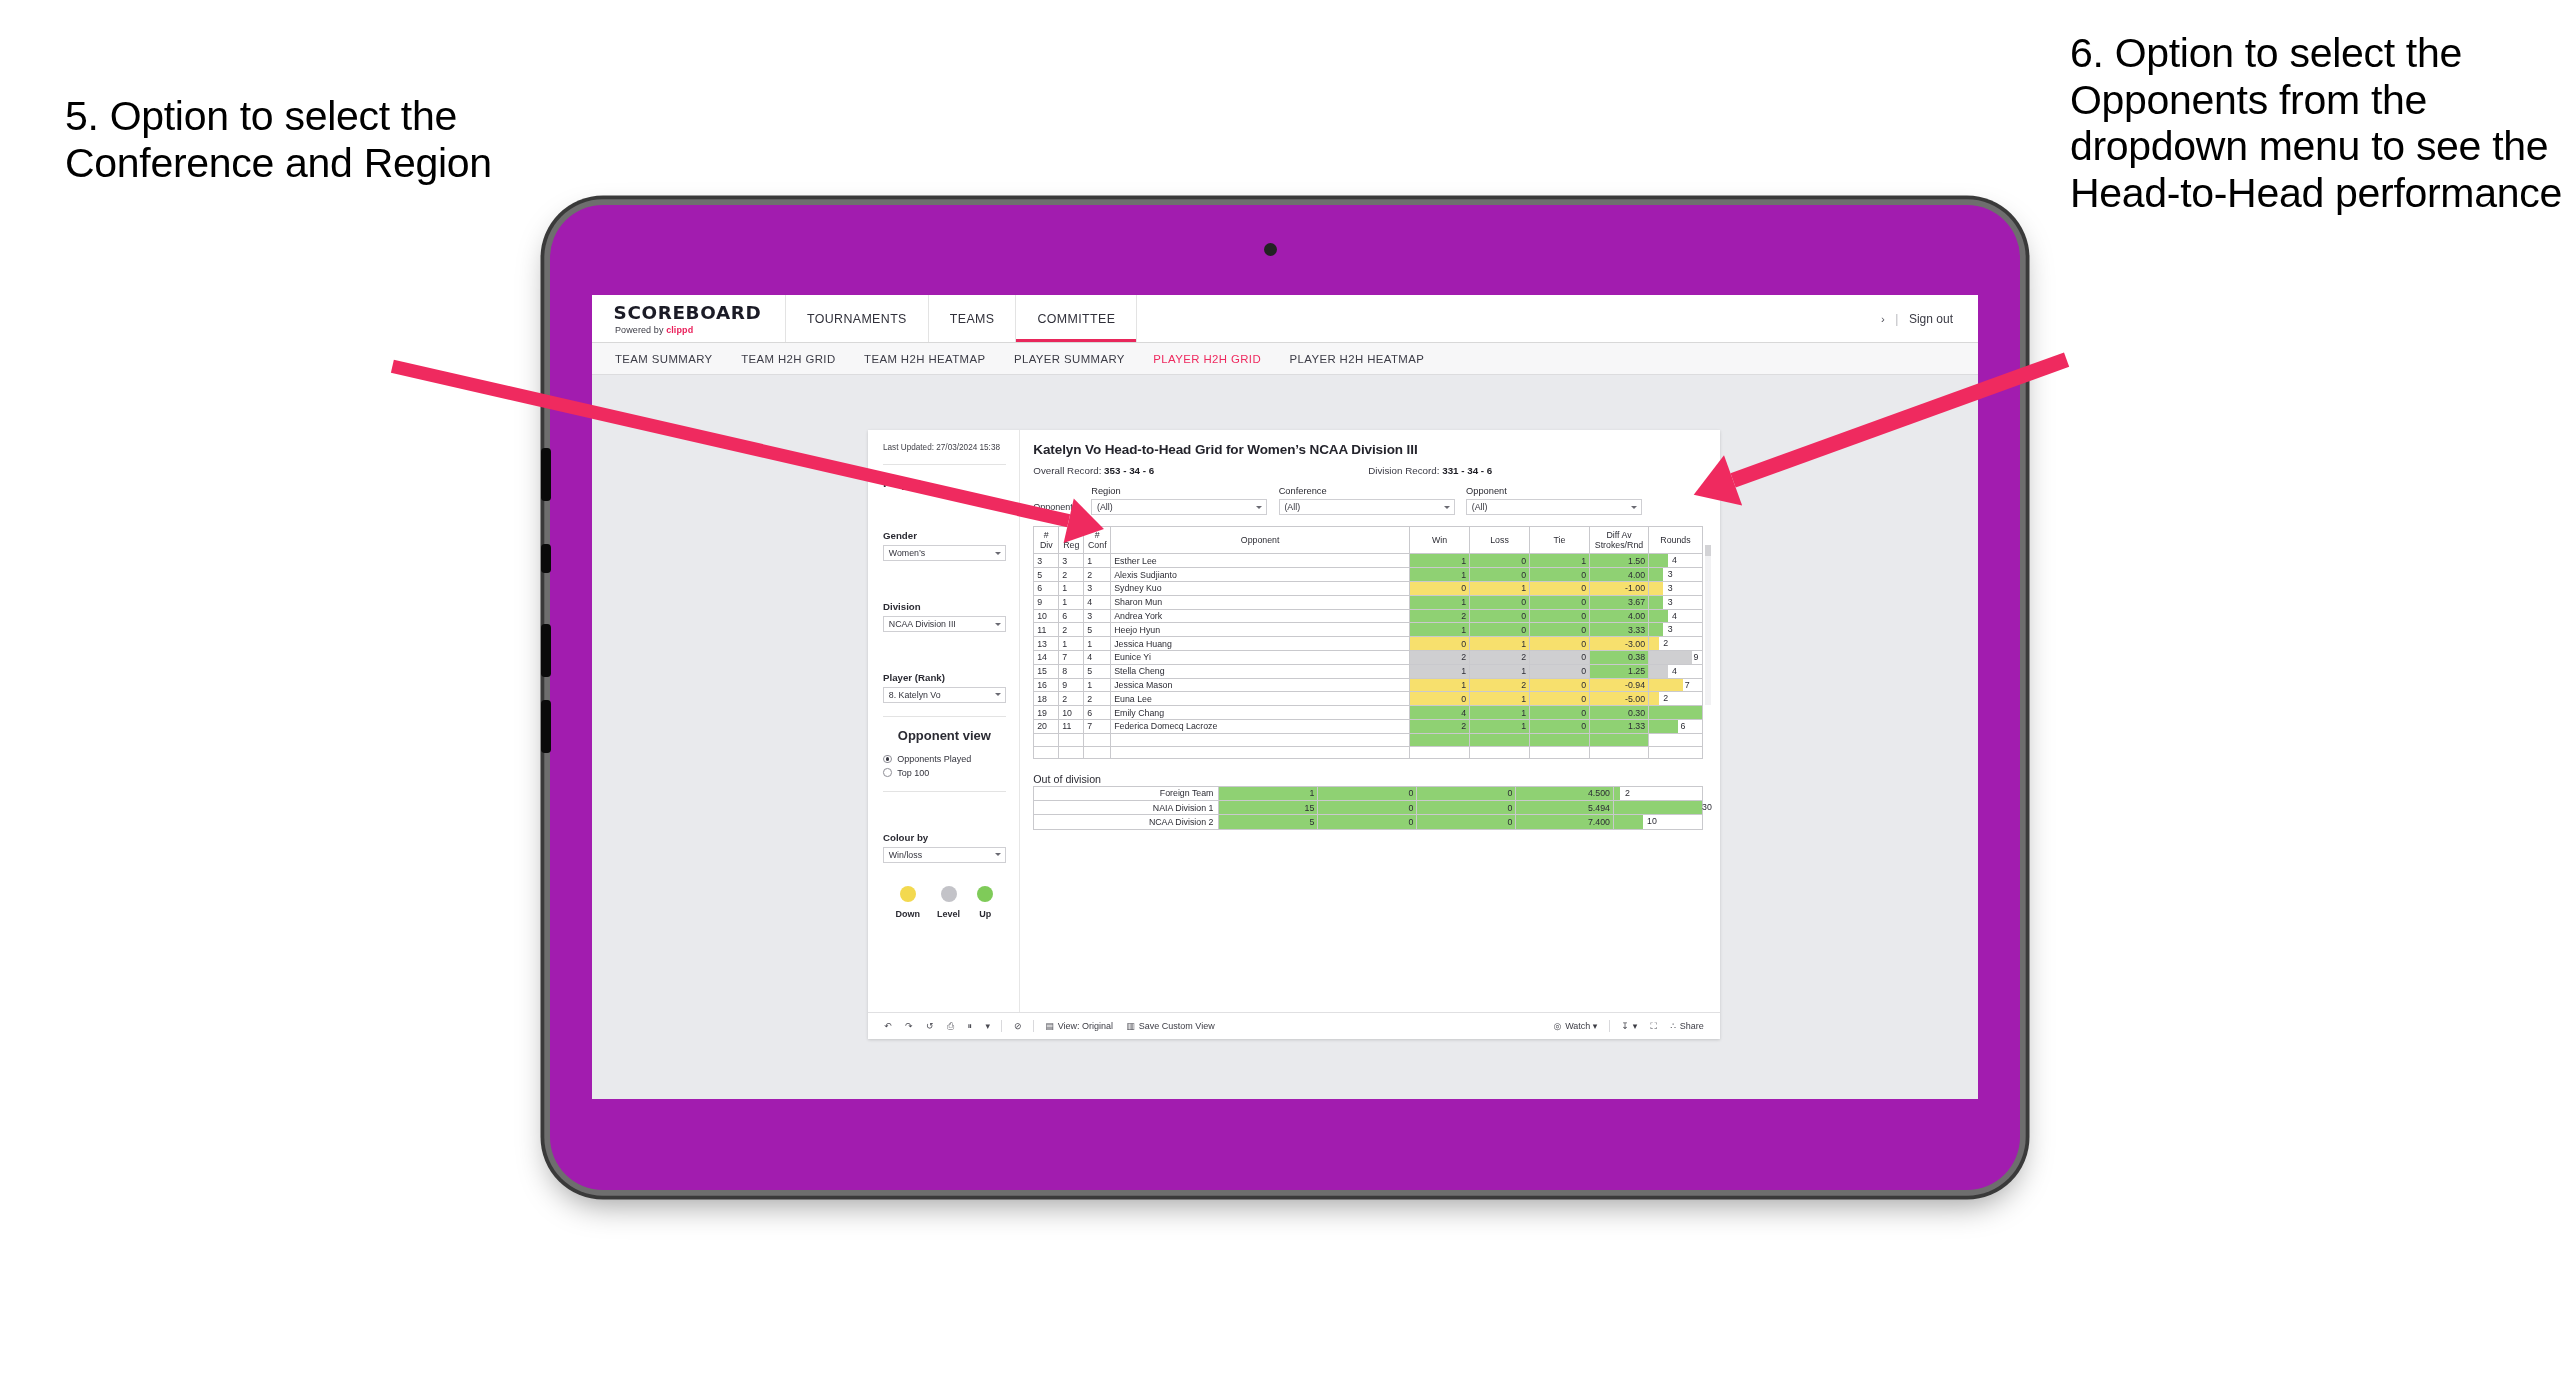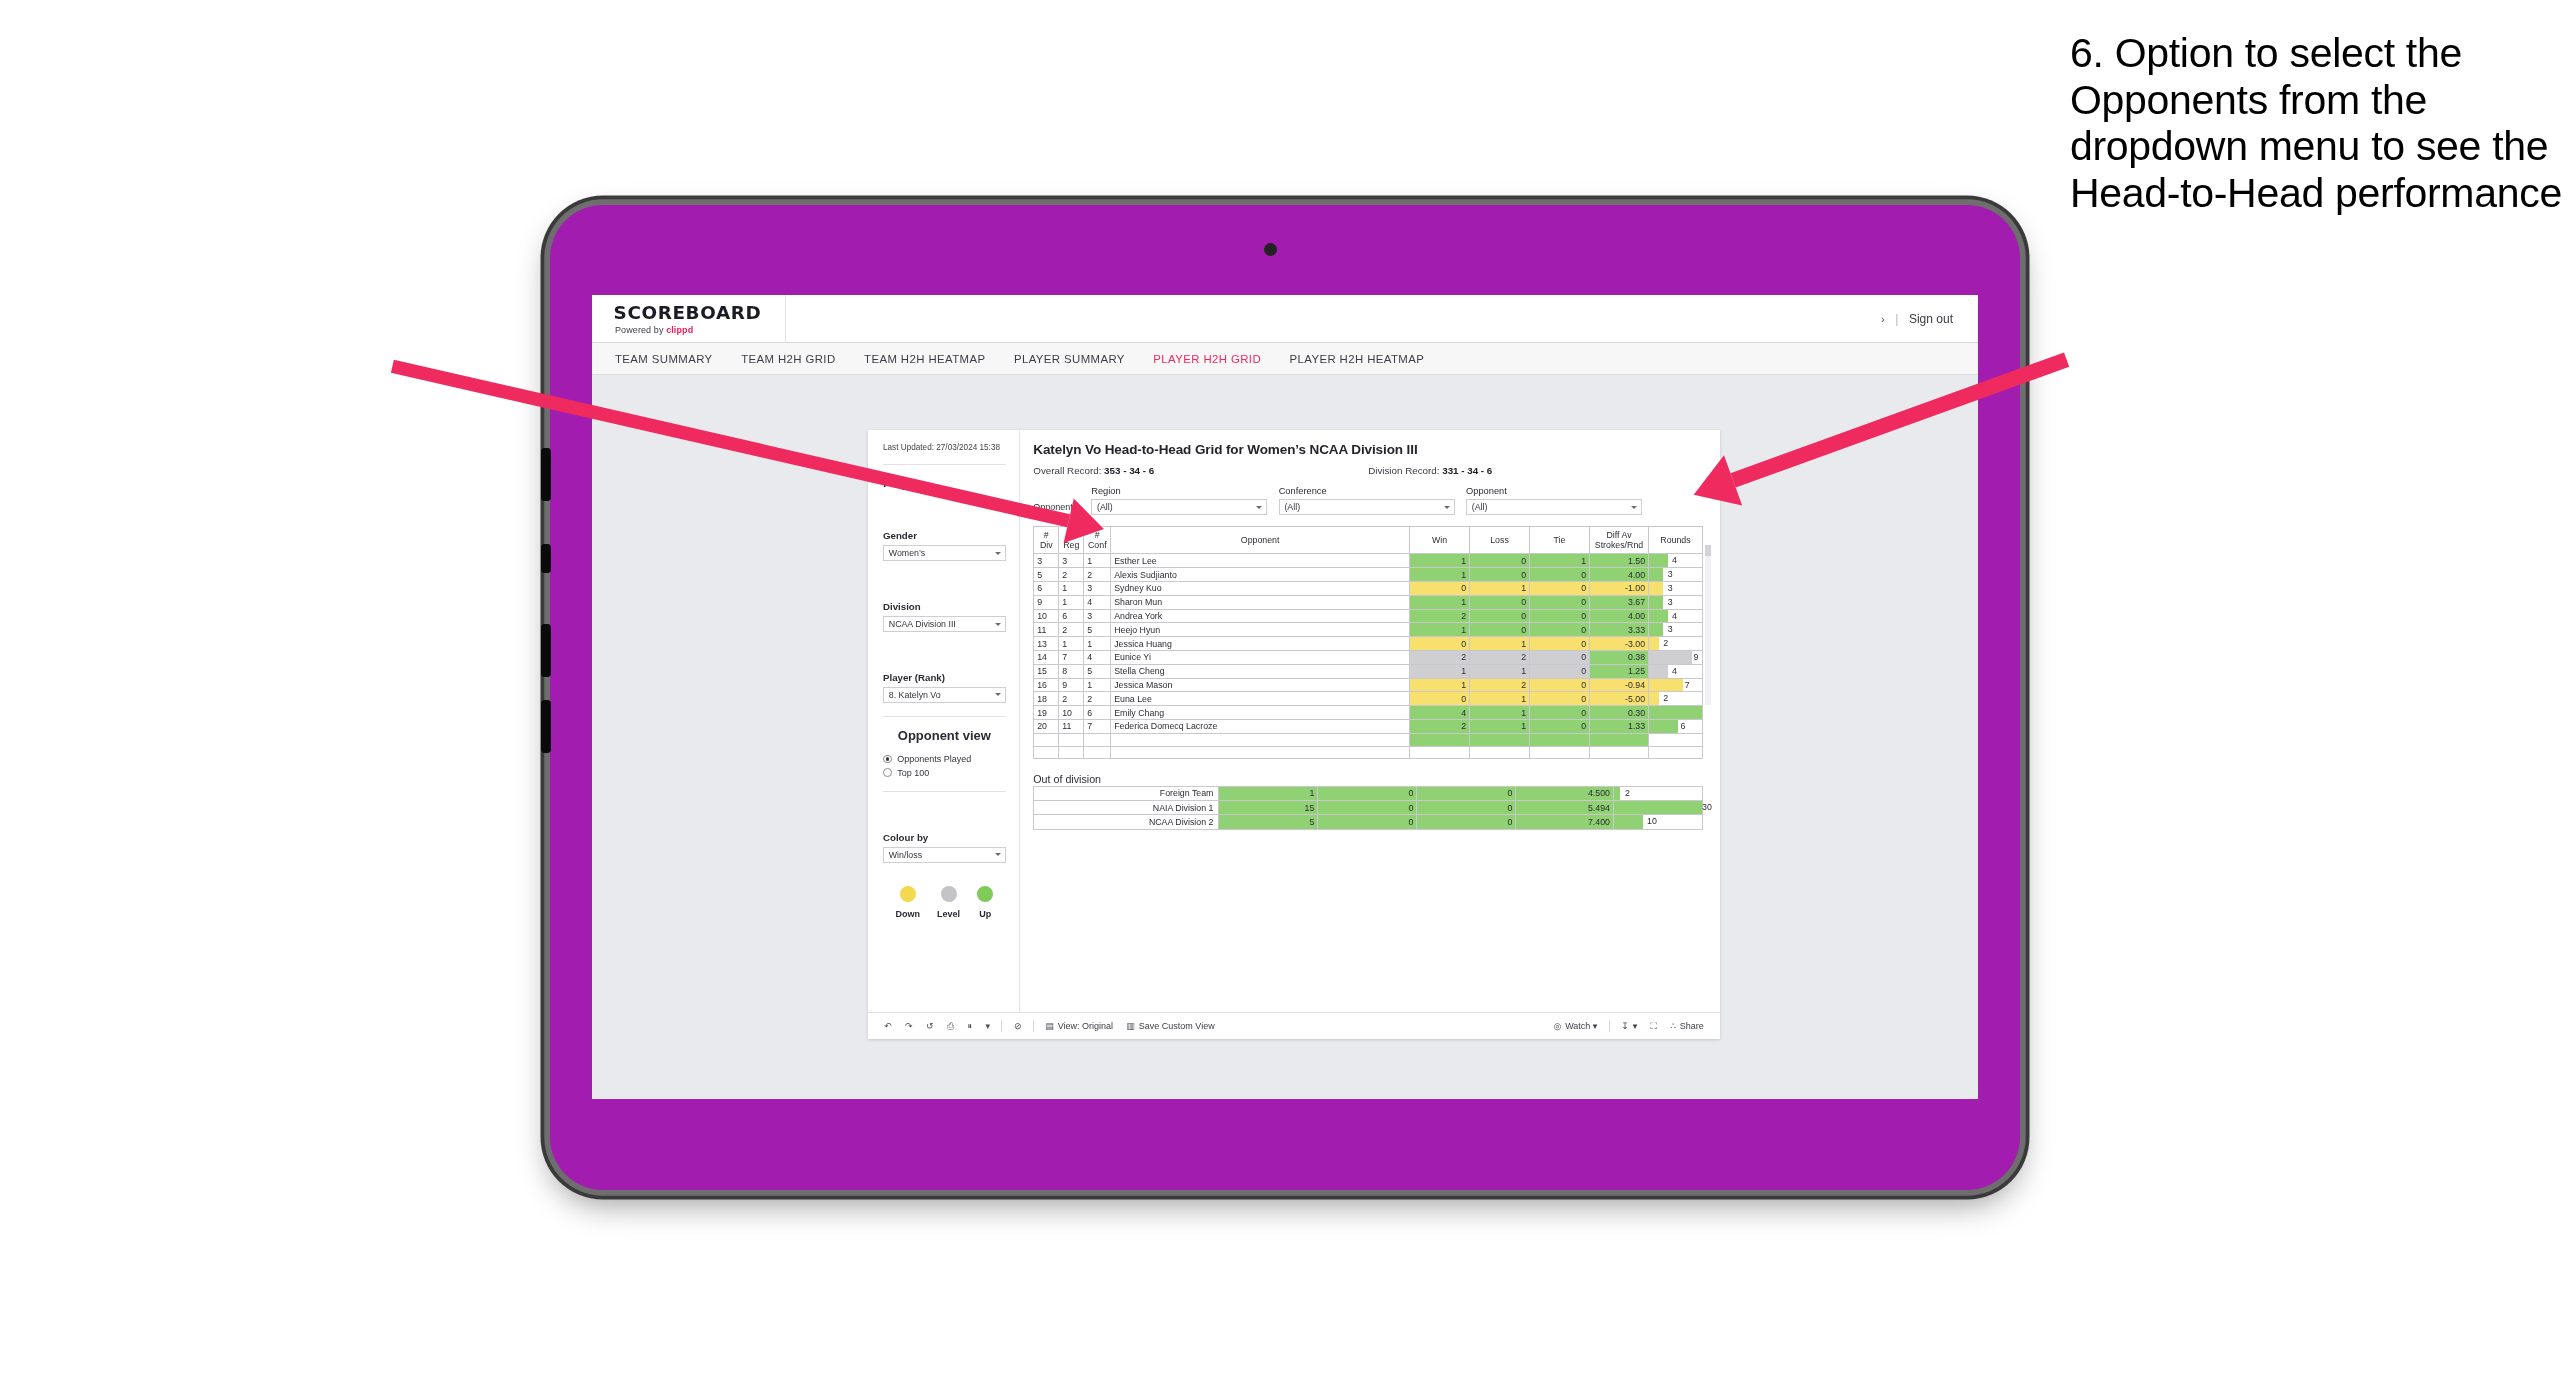--- a/index.html
+++ b/index.html
@@ -191,35 +191,41 @@
   #toolbar .tb { display: flex; align-items: center; gap: 3.8px; padding: 0 6.7px; cursor: pointer; white-space: nowrap; }
   #toolbar .divider { width: 1px; height: 12.4px; background: #d9d9dc; margin: 0 4.8px; }
   #toolbar .spacer { flex: 1; }
   .ico { display: inline-block; color: #4a4a52; line-height: 1; }
 </style>
 </head>
 <body>
 
 <div id="root">
 
+  <div id="annot-left" class="annot">5. Option to select the Conference and Region</div>
   <div id="annot-right" class="annot">6. Option to select the Opponents from the dropdown menu to see the Head-to-Head performance</div>
 
   <div id="tablet">
     <div class="tab-btn" id="btn-a"></div>
     <div class="tab-btn" id="btn-b"></div>
     <div class="tab-btn" id="btn-c"></div>
     <div class="tab-btn" id="btn-d"></div>
     <div id="cam"></div>
 
     <div id="tablet-inner">
 
       <div id="appbar">
         <div id="brand">
           <div class="logo">SCOREBOARD</div>
           <div class="sub"><span>Powered by </span><b>clippd</b></div>
+        </div>
+        <div class="topnav">
+          <div class="item">TOURNAMENTS</div>
+          <div class="item">TEAMS</div>
+          <div class="item active">COMMITTEE</div>
         </div>
         <div id="topnav-right">
           <span class="chev-rt">›</span>
           <span class="sep">|</span>
           <span>Sign out</span>
         </div>
       </div>
 
       <div id="subnav">
         <div class="sitem">TEAM SUMMARY</div>

